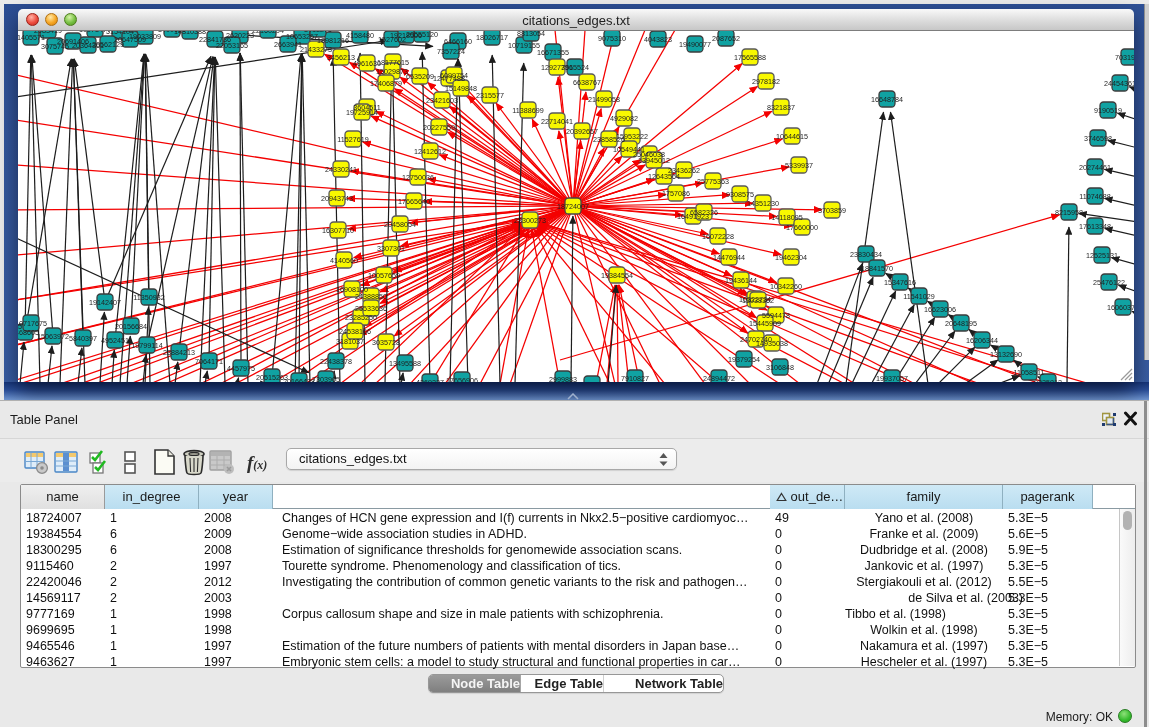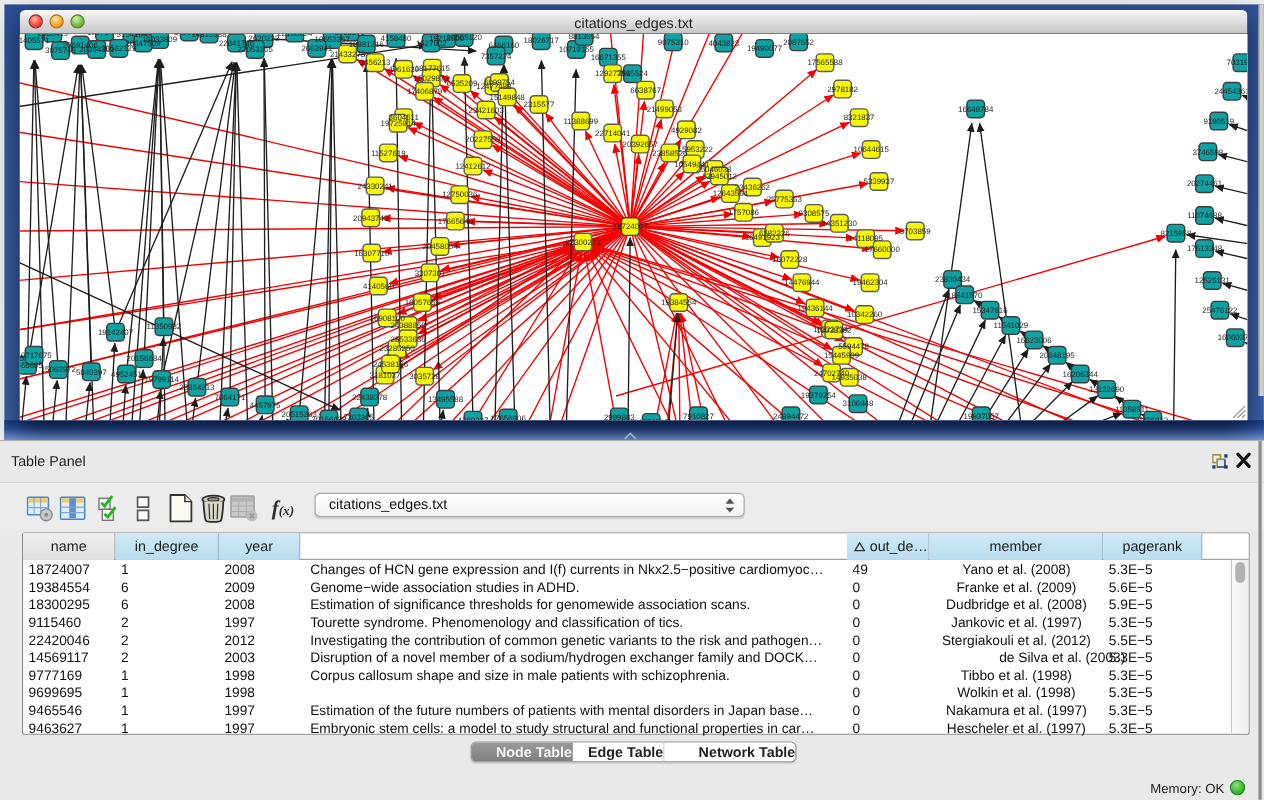--- a/index.html
+++ b/index.html
@@ -684,21 +684,21 @@
   </div>
   <div id="table">
     <div id="hdr">
       <div class="hcell" style="left:0;width:84px;background:linear-gradient(#efefef,#e0e0e0);border-right:1px solid #9a9a9a">name</div>
       <div class="hcell" style="left:84px;width:94px">in_degree</div>
       <div class="hcell" style="left:178px;width:74px">year</div>
       <div class="hcell" style="left:749px;width:75px;text-align:left;padding-left:6px">
         <svg width="11" height="10" style="vertical-align:-1px">
               <path d="M5.5 1.5 L9.8 8.5 L1.2 8.5 z" fill="none" stroke="#333" stroke-width="1.2"></path>
             </svg> out_de…</div>
-      <div class="hcell" style="left:824px;width:158px">member</div>
+      <div class="hcell" style="left:824px;width:158px">family</div>
       <div class="hcell" style="left:982px;width:90px">pagerank</div>
     </div>
     <div class="trow" style="top:25px">
 <span class="c" style="left:5px;width:76px">18724007</span>
 <span class="c" style="left:89px;width:86px">1</span>
 <span class="c" style="left:183px;width:66px">2008</span>
 <span class="c" style="left:261px;width:486px">Changes of HCN gene expression and I(f) currents in Nkx2.5−positive cardiomyoc…</span>
 <span class="c" style="left:754px;width:66px">49</span>
 <span class="c" style="left:824px;width:158px;text-align:center">Yano et al. (2008)</span>
 <span class="c" style="left:987px;width:84px">5.3E−5</span>
@@ -736,32 +736,31 @@
 <span class="c" style="left:183px;width:66px">2012</span>
 <span class="c" style="left:261px;width:486px">Investigating the contribution of common genetic variants to the risk and pathogen…</span>
 <span class="c" style="left:754px;width:66px">0</span>
 <span class="c" style="left:824px;width:158px;text-align:center">Stergiakouli et al. (2012)</span>
 <span class="c" style="left:987px;width:84px">5.5E−5</span>
 </div>
 <div class="trow" style="top:105px">
 <span class="c" style="left:5px;width:76px">14569117</span>
 <span class="c" style="left:89px;width:86px">2</span>
 <span class="c" style="left:183px;width:66px">2003</span>
-<span class="c" style="left:261px;width:486px">Disruption of a novel member of a sodium/hydrogen exchanger family and DOCK…</span>
 <span class="c" style="left:754px;width:66px">0</span>
 <span class="c" style="left:844px;width:158px;text-align:right">de Silva et al. (2003)</span>
 <span class="c" style="left:987px;width:84px">5.3E−5</span>
 </div>
 <div class="trow" style="top:121px">
 <span class="c" style="left:5px;width:76px">9777169</span>
 <span class="c" style="left:89px;width:86px">1</span>
 <span class="c" style="left:183px;width:66px">1998</span>
 <span class="c" style="left:261px;width:486px">Corpus callosum shape and size in male patients with schizophrenia.</span>
 <span class="c" style="left:754px;width:66px">0</span>
-<span class="c" style="left:824px;width:158px;text-align:center">Tibbo et al. (1998)</span>
+<span class="c" style="left:824px;width:158px;text-align:left">Tibbo et al. (1998)</span>
 <span class="c" style="left:987px;width:84px">5.3E−5</span>
 </div>
 <div class="trow" style="top:137px">
 <span class="c" style="left:5px;width:76px">9699695</span>
 <span class="c" style="left:89px;width:86px">1</span>
 <span class="c" style="left:183px;width:66px">1998</span>
 <span class="c" style="left:754px;width:66px">0</span>
 <span class="c" style="left:824px;width:158px;text-align:center">Wolkin et al. (1998)</span>
 <span class="c" style="left:987px;width:84px">5.3E−5</span>
 </div>

